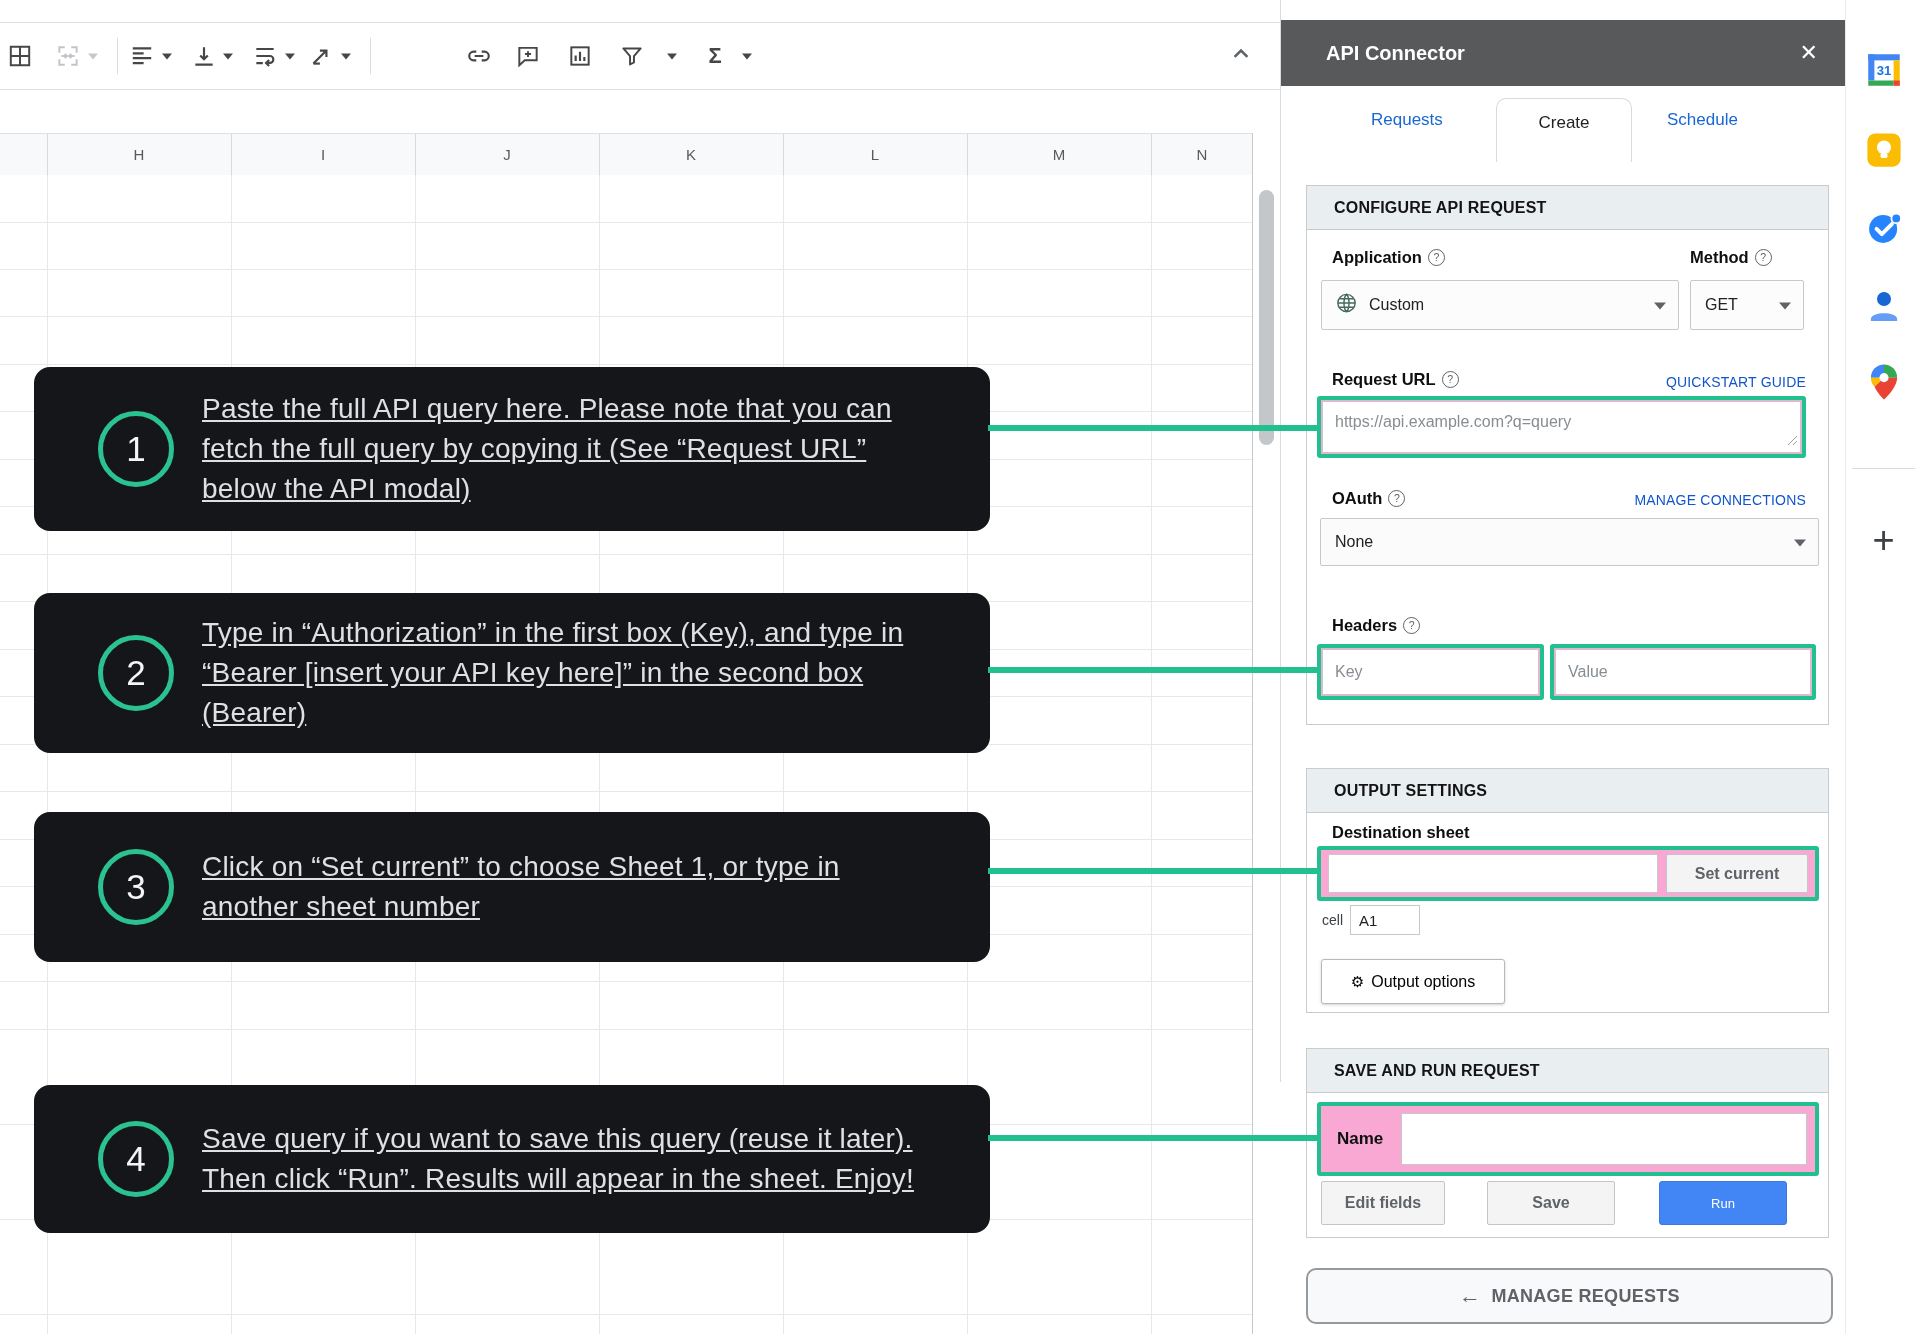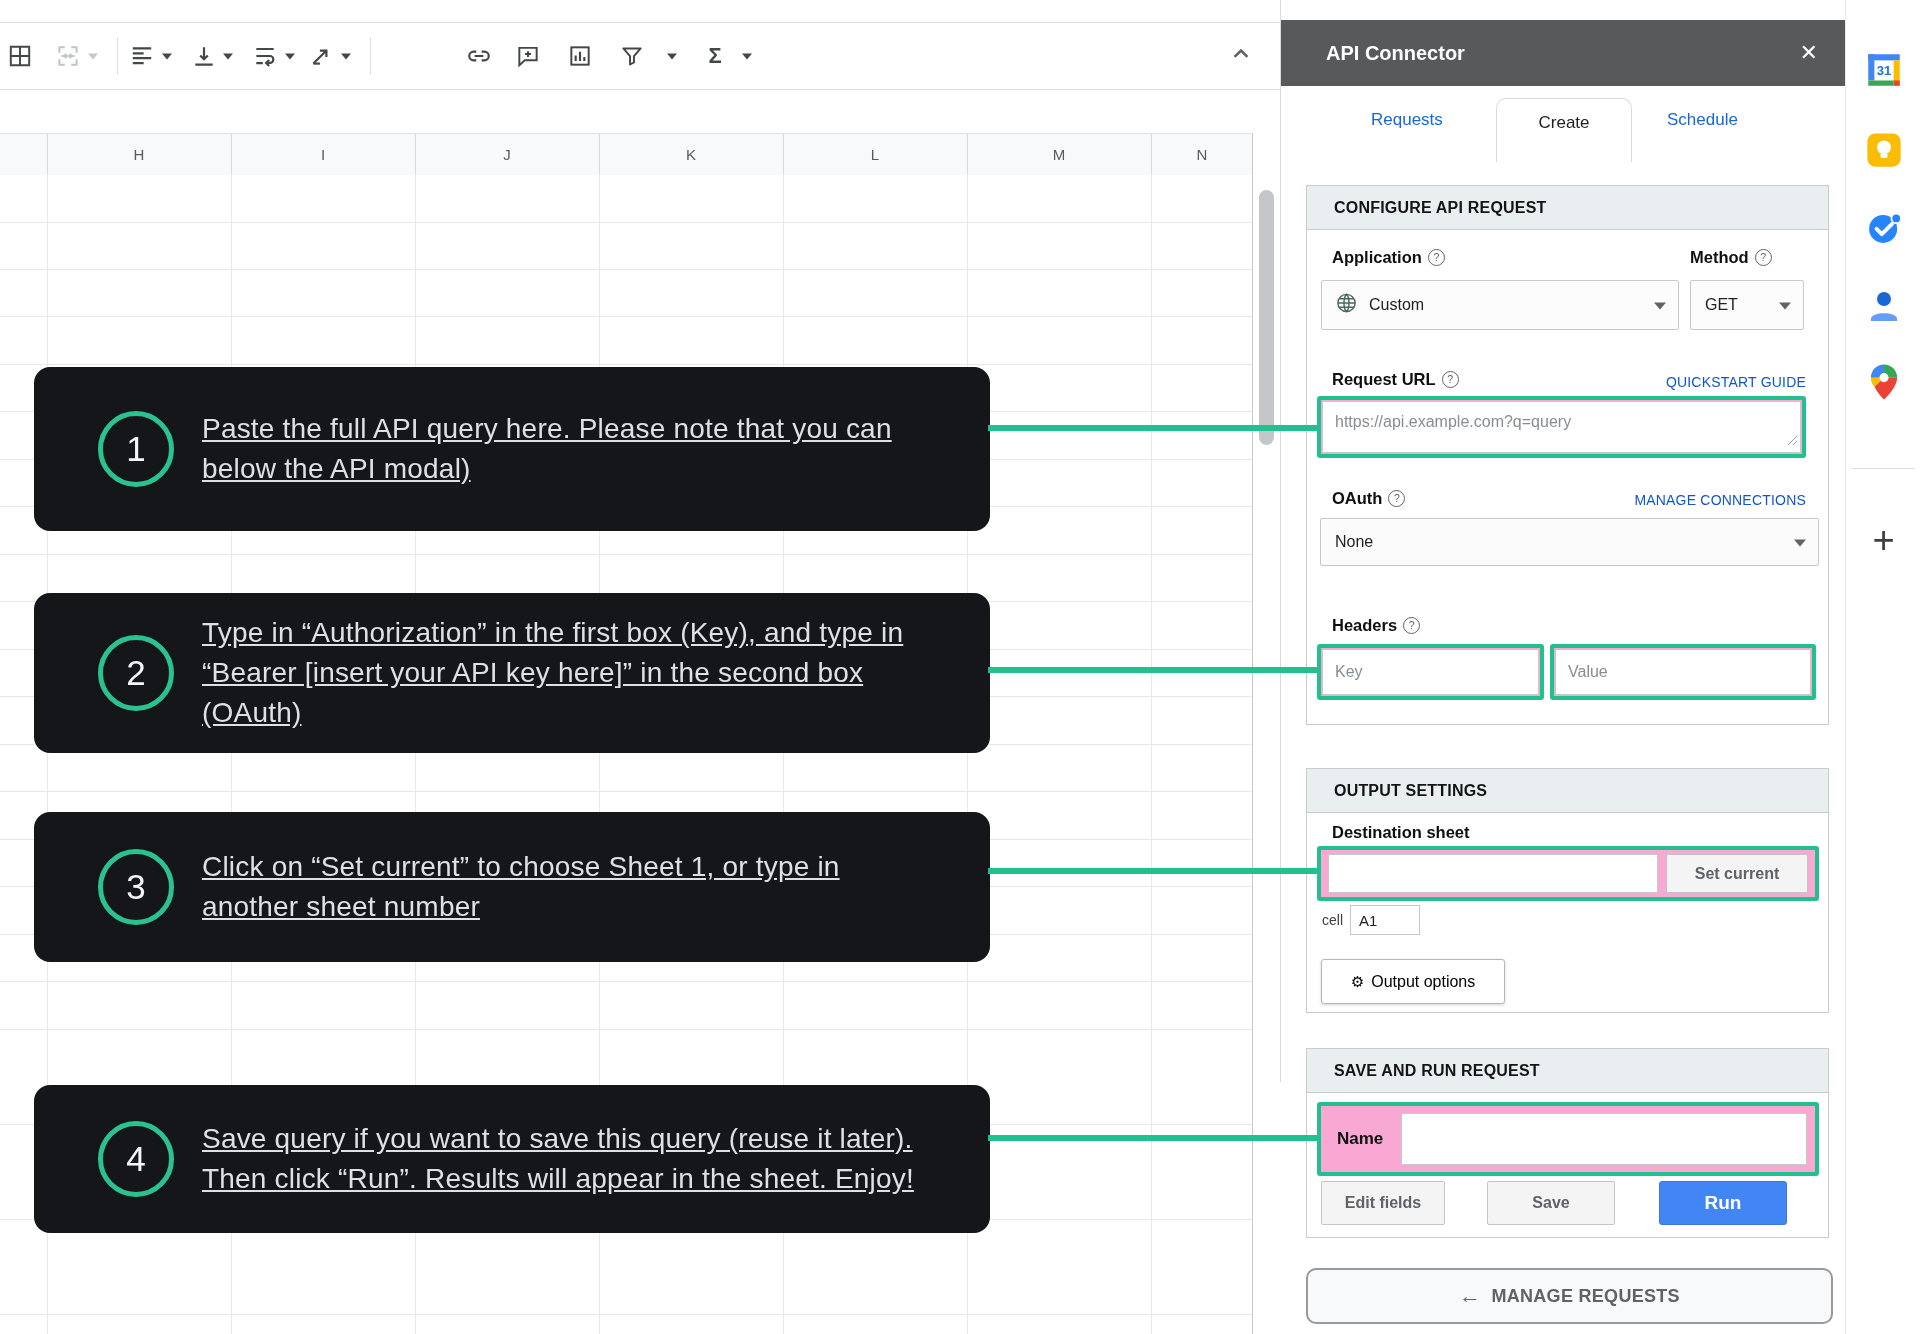--- a/index.html
+++ b/index.html
@@ -65,21 +65,21 @@
   .greenbox{position:absolute;border:4px solid #22c08e;border-radius:3px;background:#f9a8d4;box-sizing:border-box;}
   .gb-input{position:absolute;border:1px solid #c6c9cc;background:#fff;font-family:"Liberation Sans",sans-serif;
             font-size:16px;color:#202124;padding:0 0 0 12px;outline:none;box-sizing:border-box;}
   .gb-input::placeholder{color:#878d92;opacity:1;}
   textarea.gb-input{resize:none;padding-top:11px;}
   .grip{position:absolute;right:4px;bottom:4px;}
 
   .btn{display:flex;align-items:center;justify-content:center;box-sizing:border-box;cursor:pointer;
        font-family:"Liberation Sans",sans-serif;}
   .btn-gray{background:#f4f4f5;border:1px solid #c2c5c8;border-radius:2px;color:#5f6368;font-weight:bold;font-size:16px;}
-  .btn-blue{background:#4285f4;border:1px solid #3a78e0;border-radius:3px;color:#fff;font-weight:bold;font-size:19px;}
+  .btn-blue{background:#4285f4;border:1px solid #3a78e0;border-radius:3px;color:#fff;font-weight:normal;font-size:13px;}
   .btn-white{background:#fff;border:1px solid #b6b9bc;border-radius:3px;color:#000;font-size:16px;
              box-shadow:0 1px 3px rgba(0,0,0,.18);}
   .cell-lbl{font-size:14px;color:#3c4043;}
   .cell-input{width:70px;height:30px;border:1px solid #c6c9cc;font-size:15px;color:#202124;
               padding-left:8px;box-sizing:border-box;margin-left:7px;outline:none;
               font-family:"Liberation Sans",sans-serif;}
   .manage-req{position:absolute;left:25px;top:1268px;width:523px;height:52px;border:2px solid #96999d;
               border-radius:10px;background:#f8f9fa;color:#5f6368;font-weight:bold;font-size:18px;
               letter-spacing:.3px;display:flex;align-items:center;justify-content:center;gap:10px;cursor:pointer;}
 
@@ -192,29 +192,30 @@
   <div class="vline" style="left:783px"></div>
   <div class="vline" style="left:967px"></div>
   <div class="vline" style="left:1151px"></div>
   <div class="sheet-edge"></div>
   <div class="vthumb"></div>
 
   <div class="callout" style="top:367px;height:164px">
     <div class="co-num">1</div>
     <div class="co-txt">
       <div>Paste the full API query here. Please note that you can</div>
+      <div>fetch the full query by copying it (See “Request URL”</div>
       <div>below the API modal)</div>
     </div>
   </div>
   <div class="callout" style="top:593px;height:160px">
     <div class="co-num">2</div>
     <div class="co-txt">
       <div>Type in “Authorization” in the first box (Key), and type in</div>
       <div>“Bearer [insert your API key here]” in the second box</div>
-      <div>(OAuth)</div>
+      <div>(Bearer)</div>
     </div>
   </div>
   <div class="callout" style="top:812px;height:150px">
     <div class="co-num">3</div>
     <div class="co-txt">
       <div>Click on “Set current” to choose Sheet 1, or type in</div>
       <div>another sheet number</div>
     </div>
   </div>
   <div class="callout" style="top:1085px;height:148px">

